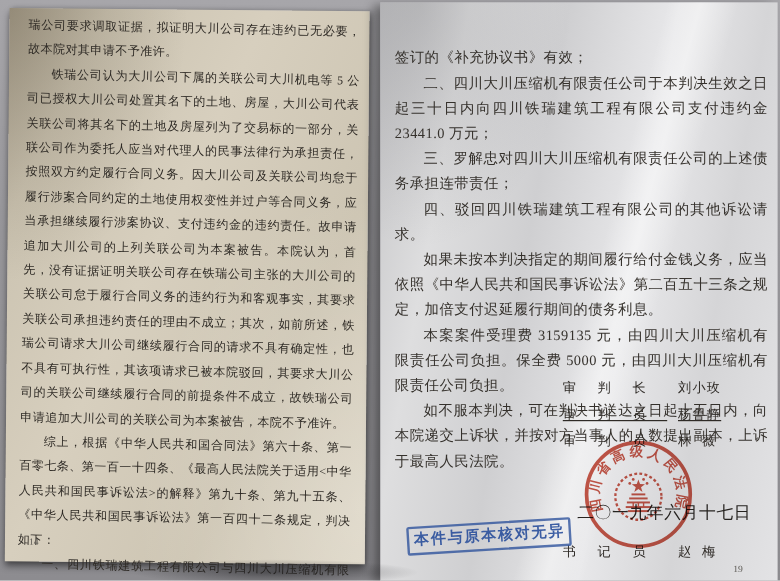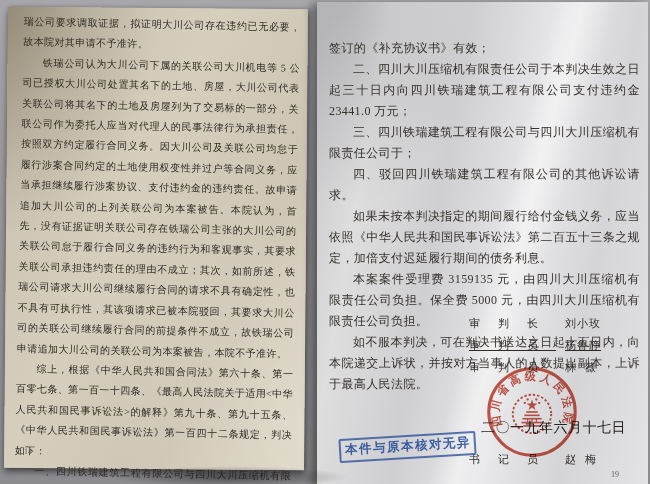--- a/index.html
+++ b/index.html
@@ -81,21 +81,21 @@
       <p class="para indent">综上，根据《中华人民共和国合同法》第六十条、第一百零七条、第一百一十四条、《最高人民法院关于适用&lt;中华人民共和国民事诉讼法&gt;的解释》第九十条、第九十五条、《中华人民共和国民事诉讼法》第一百四十二条规定，判决如下：</p>
       <p class="para indent">一、四川铁瑞建筑工程有限公司与四川大川压缩机有限责任公司于 2017 年 3 月 18 日签订的《合作协议书》以及 2017 年 7 月 5 日</p>
     </div>
     <div class="pageno" style="left:20px;bottom:12px;">14</div>
   </div>
 
   <div class="page-right">
     <div class="content">
       <p class="para">签订的《补充协议书》有效；</p>
       <p class="para indent">二、四川大川压缩机有限责任公司于本判决生效之日起三十日内向四川铁瑞建筑工程有限公司支付违约金 23441.0 万元；</p>
-      <p class="para indent">三、四川铁瑞建筑工程有限公司与四川大川压缩机有限责任公司于；</p>
+      <p class="para indent">三、罗解忠对四川大川压缩机有限责任公司的上述债务承担连带责任；</p>
       <p class="para indent">四、驳回四川铁瑞建筑工程有限公司的其他诉讼请求。</p>
       <p class="para indent">如果未按本判决指定的期间履行给付金钱义务，应当依照《中华人民共和国民事诉讼法》第二百五十三条之规定，加倍支付迟延履行期间的债务利息。</p>
       <p class="para indent">本案案件受理费 3159135 元，由四川大川压缩机有限责任公司负担。保全费 5000 元，由四川大川压缩机有限责任公司负担。</p>
       <p class="para indent">如不服本判决，可在判决书送达之日起十五日内，向本院递交上诉状，并按对方当事人的人数提出副本，上诉于最高人民法院。</p>
     </div>
 
     <div class="sig-row" style="top:314px;">
       <span class="sig-role">审判长</span><span class="sig-name">刘小玫</span>
     </div>
     <div class="sig-row" style="top:336px;text-decoration:underline;">

